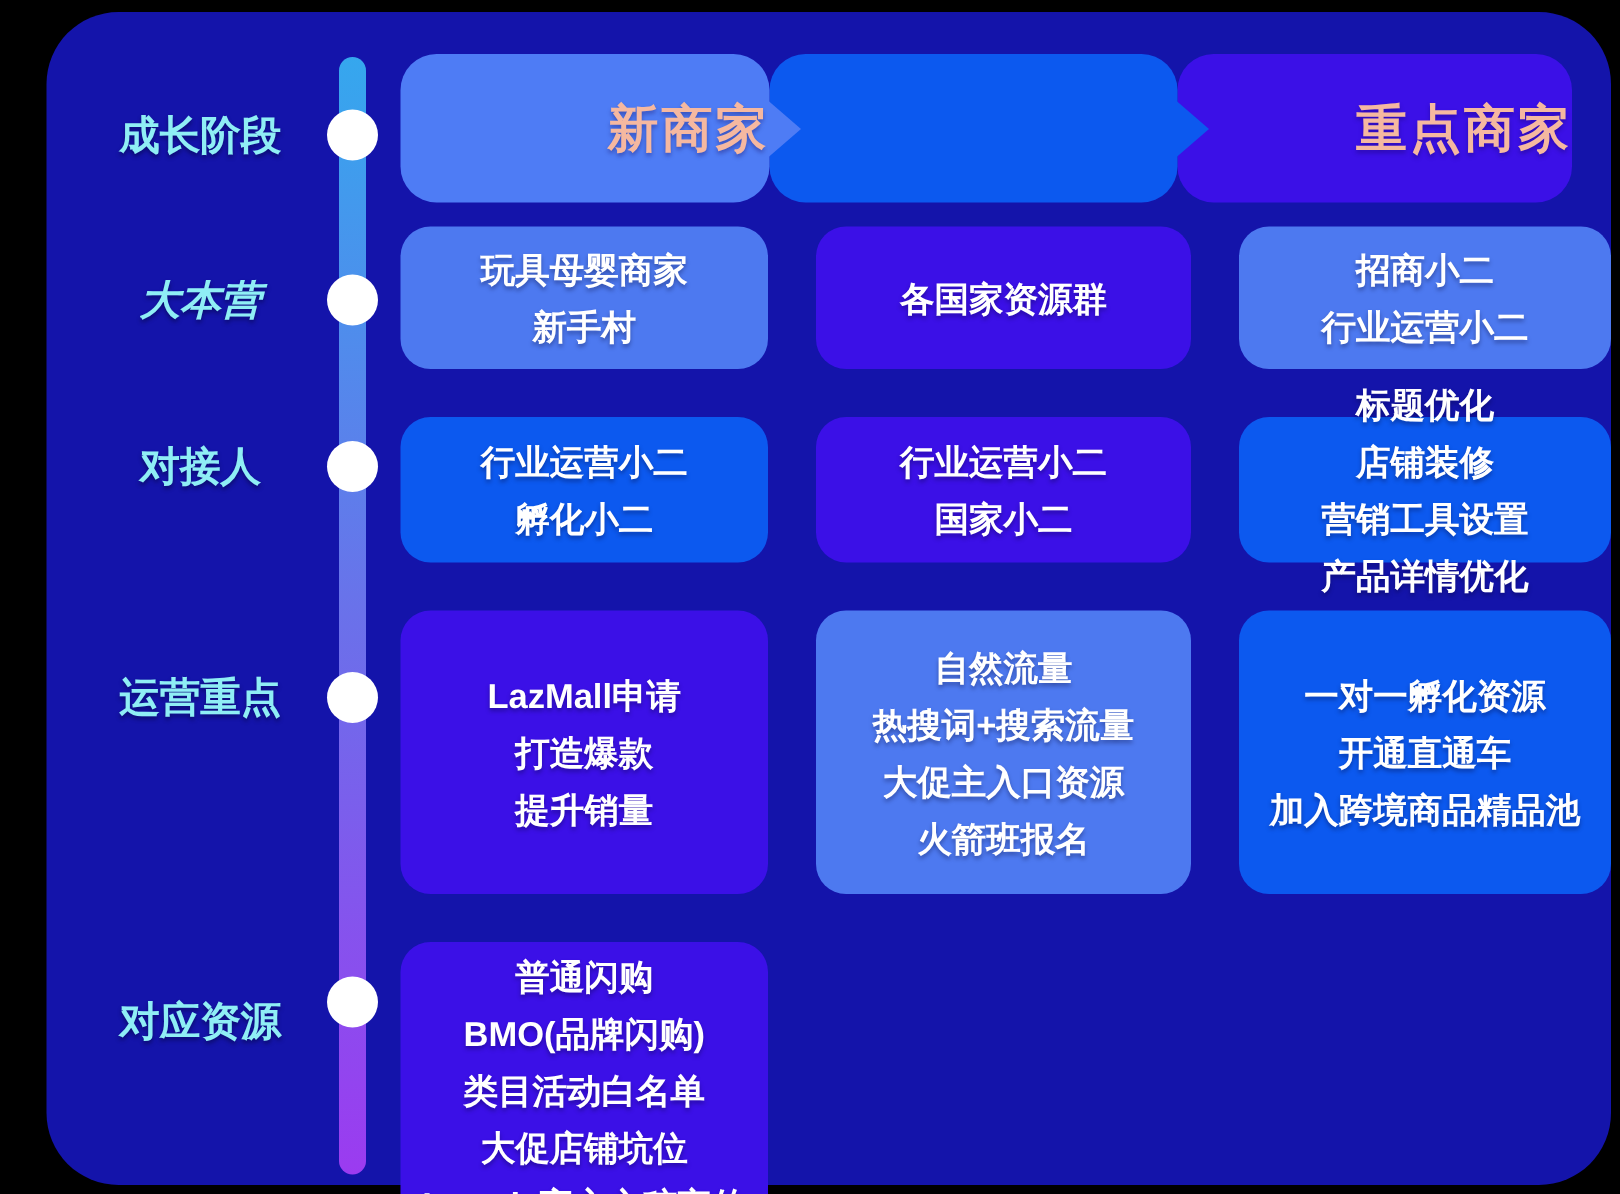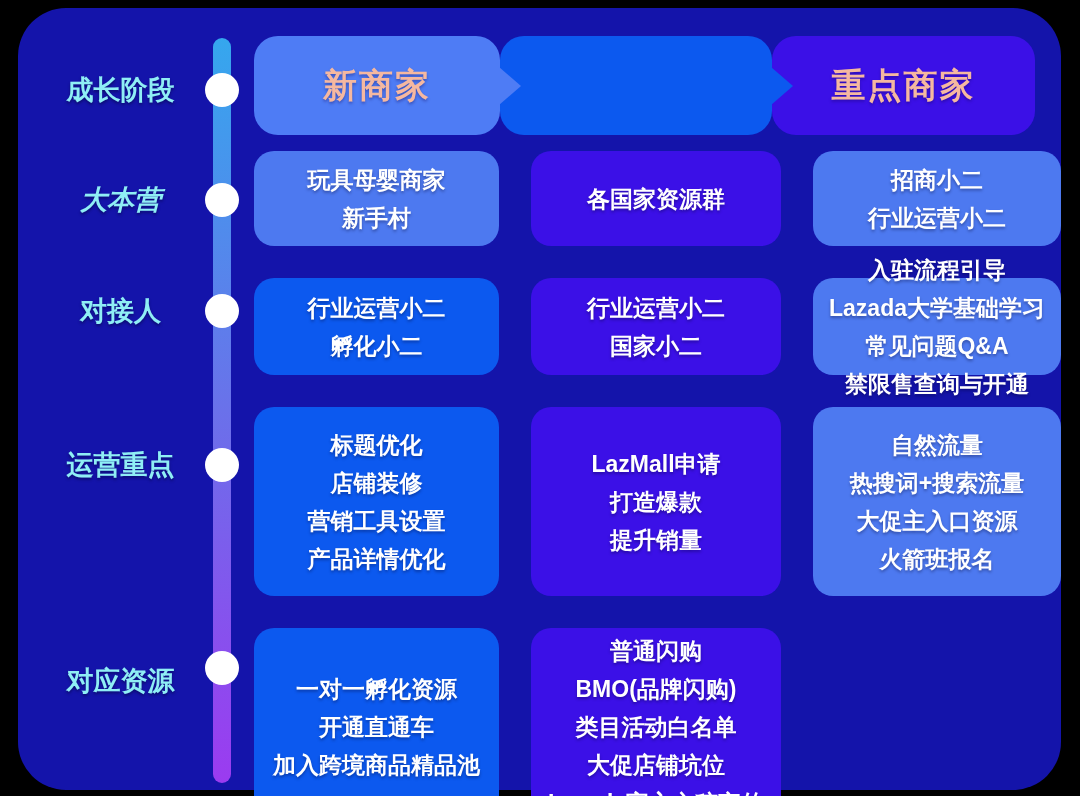--- a/index.html
+++ b/index.html
@@ -5,21 +5,21 @@
   * { margin: 0; padding: 0; box-sizing: border-box; }
   html, body { width: 1080px; height: 796px; overflow: hidden; }
   body {
     background: #000000;
     font-family: "Liberation Sans", "DejaVu Sans", sans-serif;
     font-weight: bold;
     position: relative;
   }
   .panel {
     position: absolute;
-    left: 18px; top: 8px;
+    left: 31px; top: 8px;
     width: 1043px; height: 782px;
     background: var(--panel_bg);
     border-radius: 48px;
   }
   
   .timeline {
     position: absolute;
     left: 195px; top: 30px;
     width: 18px; height: 745px;
     border-radius: 10px;
@@ -56,21 +56,21 @@
   .row-label.r3 { top: 283px; }
   .row-label.r4 { top: 437px; }
   .row-label.r5 { top: 640px; margin-top: 13px; }
   
   .stage-header {
     position: absolute;
     top: 28px; height: 99px;
     border-radius: 24px;
     display: flex;
     align-items: center;
-    justify-content: center;
+    justify-content: flex-end;
     font-size: 34px;
     letter-spacing: 2px;
     color: var(--header_text);
     text-shadow: 0 2px 3px rgba(20,0,80,0.35);
   }
   .stage-header .arrow {
     position: absolute;
     right: -21px;
     top: 50%;
     transform: translateY(-50%);
@@ -147,24 +147,20 @@
 新手村</div>
     <div class="cell c3">各国家资源群</div>
 
     <div class="cell c1">招商小二
 行业运营小二</div>
     <div class="cell c2">行业运营小二
 孵化小二</div>
     <div class="cell c3">行业运营小二
 国家小二</div>
 
-    <div class="cell c1">入驻流程引导
-Lazada大学基础学习
-常见问题Q&amp;A
-禁限售查询与开通</div>
     <div class="cell c2">标题优化
 店铺装修
 营销工具设置
 产品详情优化</div>
     <div class="cell c3">LazMall申请
 打造爆款
 提升销量</div>
 
     <div class="cell c1">自然流量
 热搜词+搜索流量

